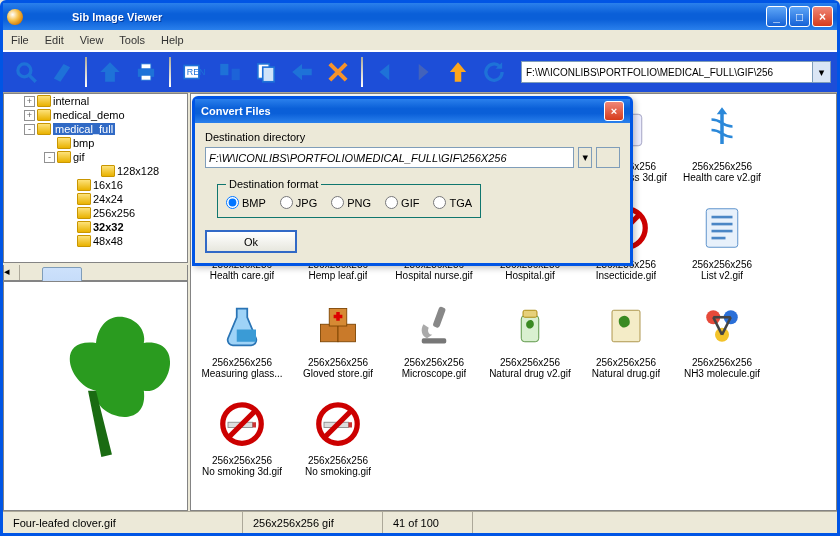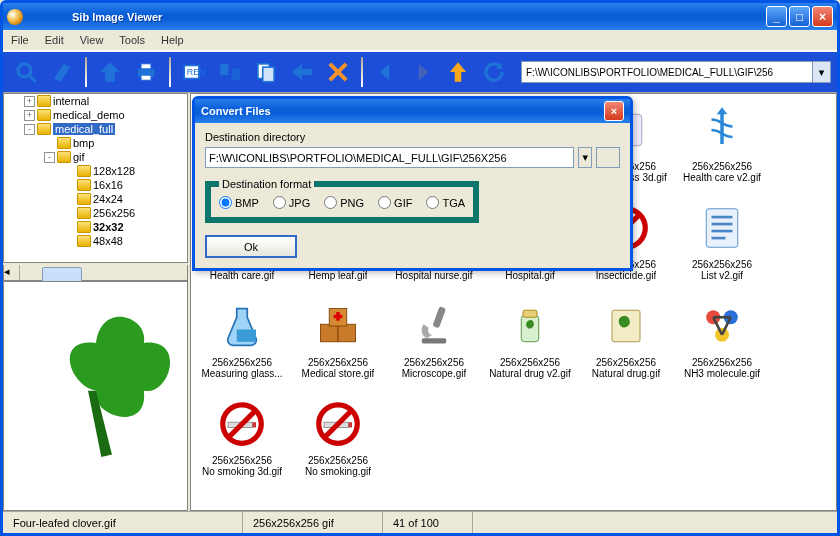--- a/index.html
+++ b/index.html
@@ -47,23 +47,23 @@
   .status{height:22px;background:#ece9d8;border-top:1px solid #aca899;display:flex;align-items:center;font-size:11px;}
   .status .cell{padding:0 10px;border-right:1px solid #aca899;height:100%;display:flex;align-items:center;}
   
   .dialog{position:absolute;left:192px;top:96px;width:441px;border:3px solid #0055e5;border-radius:6px 6px 0 0;background:#ece9d8;box-shadow:2px 2px 6px rgba(0,0,0,.25);z-index:50;}
   .dialog .dtbar{height:24px;background:linear-gradient(#2a80ec,#0a5fd8 40%,#0a5fd8 60%,#2a80ec);display:flex;align-items:center;color:#fff;font-weight:bold;padding:0 6px;}
   .dialog .dtbar .spacer{flex:1;}
   .dialog .dtbar .x{width:20px;height:20px;background:linear-gradient(#f08777,#d63b1c);border:1px solid #fff;border-radius:3px;color:#fff;display:flex;align-items:center;justify-content:center;font-weight:bold;}
   .dialog .body{padding:8px 10px 10px 10px;}
   .row{display:flex;align-items:center;gap:4px;margin:4px 0;}
   .dlbl{font-size:11px;color:#000;}
-  .dinput{flex:1;height:21px;border:1px solid #7f9db9;background:#fff;padding:0 3px;}
+  .dinput{flex:1;height:21px;border:1px solid #7f9db9;background:#fff;padding:0 3px;font-style:italic;}
   .dbtn{height:21px;border:1px solid #7f9db9;background:#ece9d8;padding:0 3px;display:flex;align-items:center;}
-  fieldset.fmt{border:6px solid #0f766e;padding:6px 8px 8px 8px;margin:6px 0;}
+  fieldset.fmt{border:1px solid #0f766e;padding:6px 8px 8px 8px;margin:6px 12px;}
   fieldset.fmt legend{font-size:11px;padding:0 3px;}
   .radios{display:flex;gap:14px;}
   .radios label{display:flex;align-items:center;gap:3px;font-size:11px;}
   .bgclr{display:flex;align-items:center;gap:6px;}
   .bgclr .sw{width:26px;height:20px;border:1px solid #7f9db9;background:#fff;}
   .dbuttons{display:flex;justify-content:space-between;margin-top:6px;}
   .pushbtn{height:22px;min-width:92px;border:1px solid #7f9db9;background:linear-gradient(#fff,#e7e7de);font-size:11px;cursor:default;}
   .pushbtn.def{border:2px solid #3169c6;height:23px;}
   .rside{display:flex;gap:20px;}
   
@@ -285,21 +285,21 @@
           <div class="node" style="padding-left: 40px;">
             <span style="width:11px;display:inline-block"></span>
             <span class="fld"></span>
             <span>bmp</span>
           </div>
           <div class="node" style="padding-left: 40px;">
             <span class="tgl">-</span>
             <span class="fld"></span>
             <span>gif</span>
           </div>
-          <div class="node" style="padding-left: 60px;">
+          <div class="node" style="padding-left: 84px;">
             <span style="width:11px;display:inline-block"></span>
             <span class="fld"></span>
             <span>128x128</span>
           </div>
           <div class="node" style="padding-left: 60px;">
             <span style="width:11px;display:inline-block"></span>
             <span class="fld"></span>
             <span>16x16</span>
           </div>
           <div class="node" style="padding-left: 60px;">
@@ -451,21 +451,21 @@
           <div class="dims">256x256x256</div>
           <div class="fname">Measuring glass...</div>
         </div>
         <div class="thumb">
           <div class="picbox">
             <svg viewBox="0 0 64 64" width="56" height="56">
               <use href="#ic-boxes"></use>
             </svg>
           </div>
           <div class="dims">256x256x256</div>
-          <div class="fname">Medical store.gif</div>
+          <div class="fname">Gloved store.gif</div>
         </div>
         <div class="thumb">
           <div class="picbox">
             <svg viewBox="0 0 64 64" width="56" height="56">
               <use href="#ic-scope"></use>
             </svg>
           </div>
           <div class="dims">256x256x256</div>
           <div class="fname">Microscope.gif</div>
         </div>

